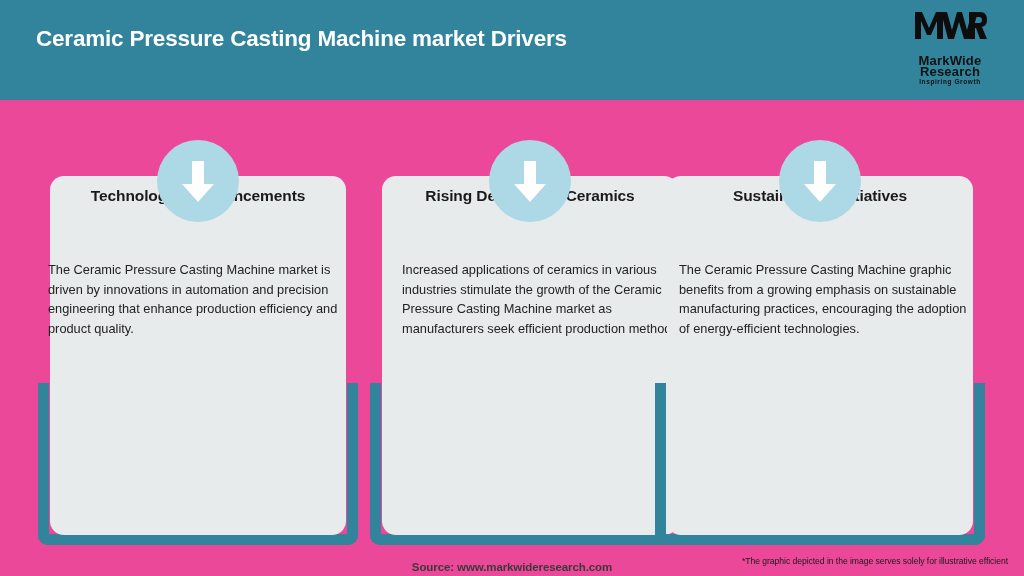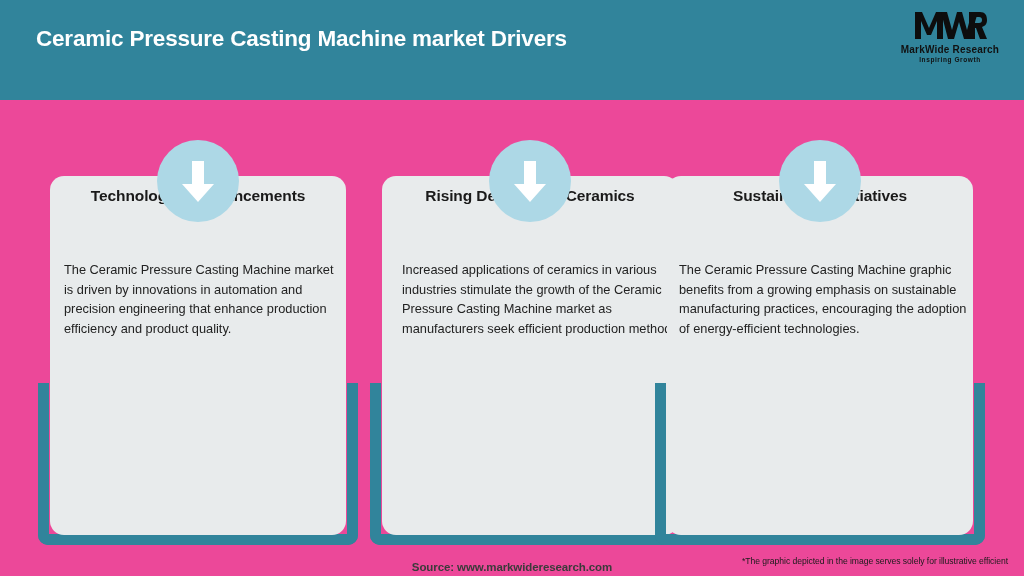--- a/index.html
+++ b/index.html
@@ -52,26 +52,26 @@
     text-align: center;
   }
   .logo-mark {
     display: block;
     height: 34px;
     line-height: 34px;
   }
   .logo-mark svg { display: block; margin: 0 auto; }
   .logo-name {
     display: block;
-    font-size: 10px;
+    font-size: 13px;
     font-weight: bold;
     color: #111111;
     letter-spacing: 0.2px;
     line-height: 11px;
-    margin-top: 1px;
+    margin-top: 12px;
   }
   .logo-tag {
     display: block;
     font-size: 6.5px;
     font-weight: bold;
     color: #111111;
     letter-spacing: 0.6px;
     line-height: 9px;
   }
 
@@ -144,21 +144,21 @@
     font-size: 15.5px;
     font-weight: bold;
     color: #1a1a1a;
     line-height: 20px;
     letter-spacing: -0.1px;
   }
 
   .card-body {
     position: absolute;
     top: 160px;
-    left: 26px;
+    left: 10px;
     right: 20px;
     font-size: 12.8px;
     color: #222222;
     line-height: 19.5px;
     text-align: left;
   }
   .slot-2 .card-body { left: 14px; right: 7px; margin-left: 18px; }
   .slot-3 .card-body { left: 24px; right: 14px; }
 
   

